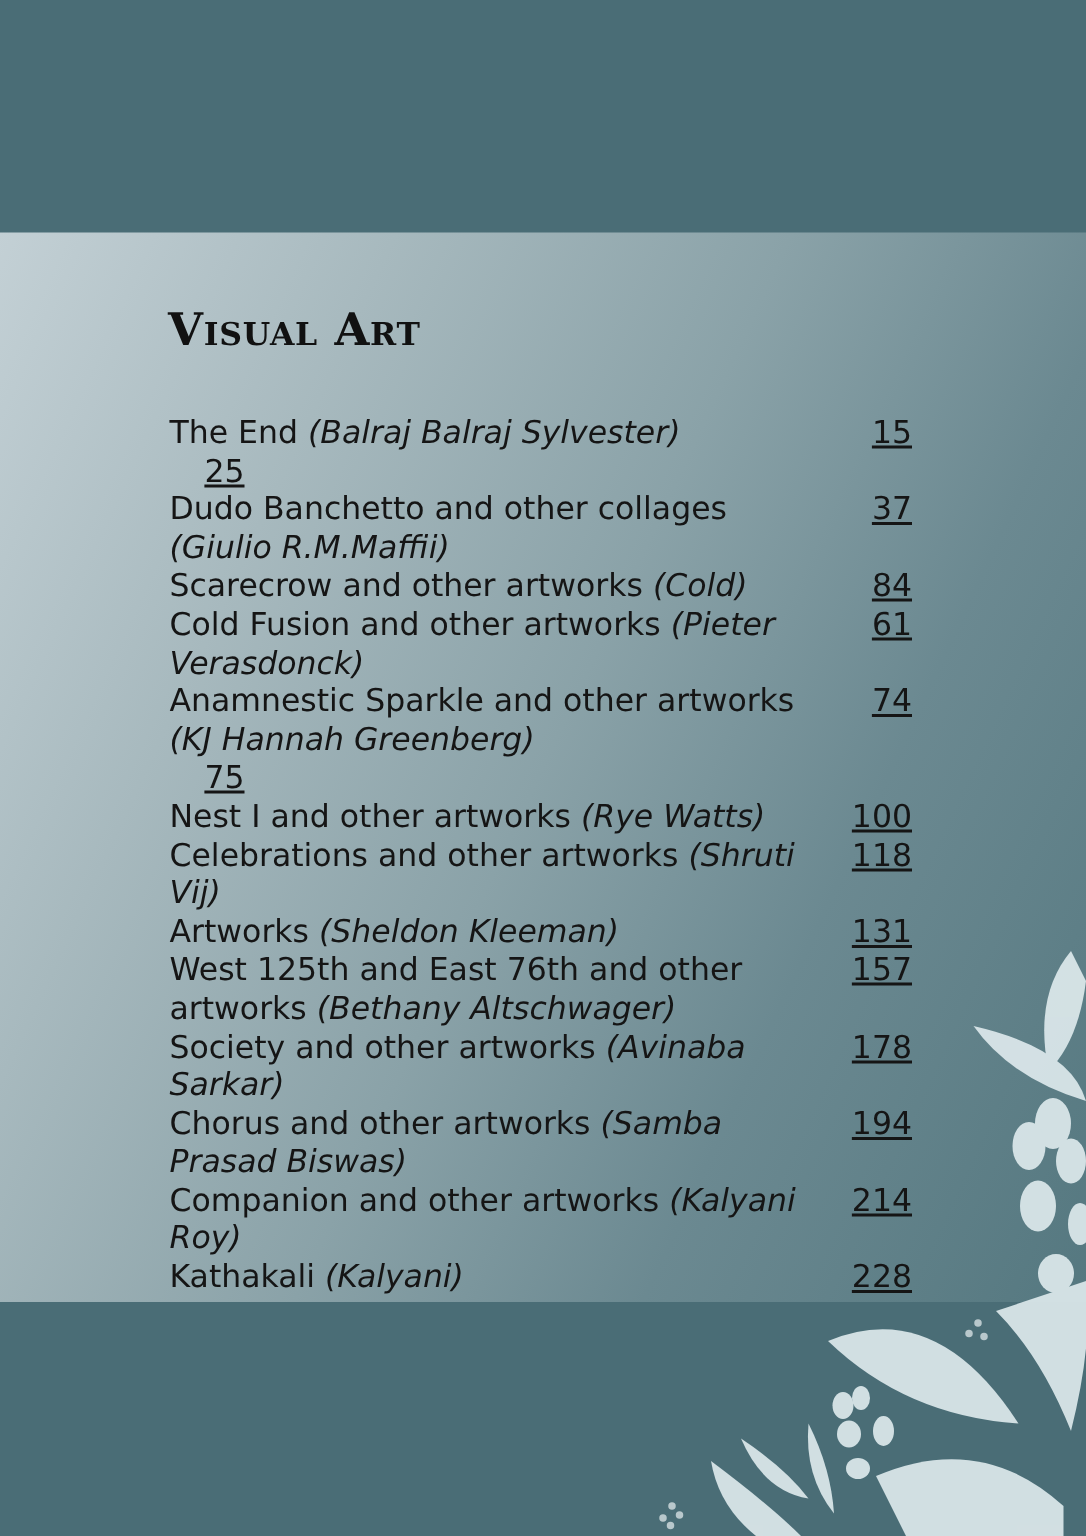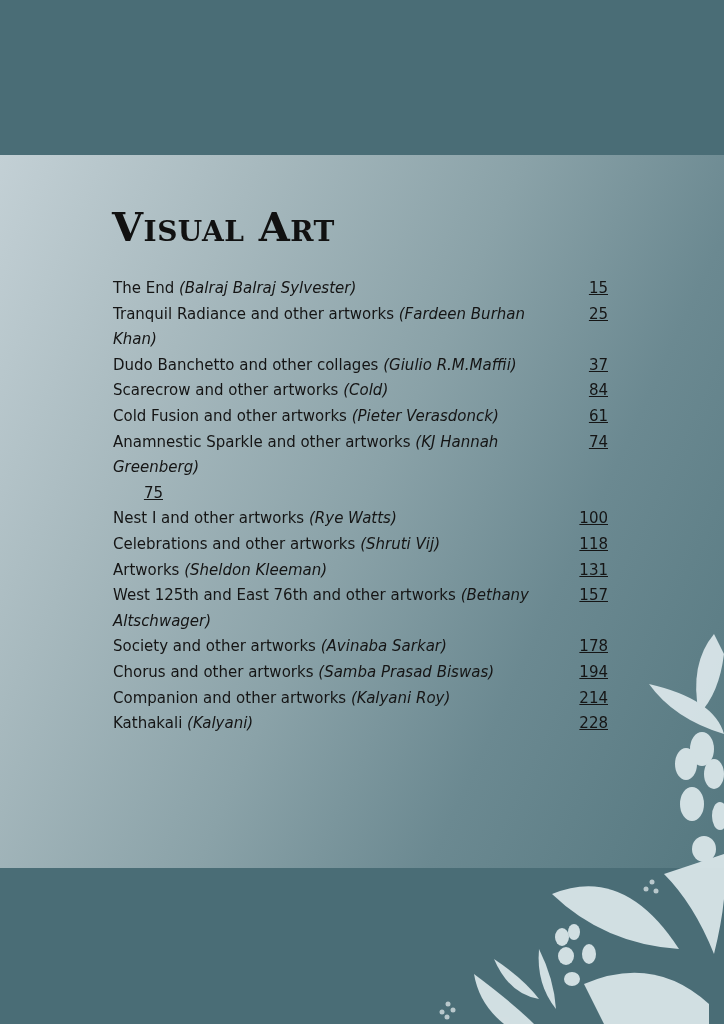--- a/index.html
+++ b/index.html
@@ -8,50 +8,49 @@
       background: #4a6d76;
       font-family: "DejaVu Sans", "Liberation Sans", sans-serif;
     }
     .panel {
       position: absolute; left: 0; top: 155px; width: 724px; height: 713px;
       background: linear-gradient(115deg, #c3d0d5 0%, #a7b9be 25%, #8aa2a8 50%, #6b8991 72%, #557880 100%);
     }
     .title {
       position: absolute; left: 112px; top: 203px;
       font-family: "DejaVu Serif", "Liberation Serif", serif;
-      font-weight: bold; font-size: 40px; letter-spacing: 0.5px;
+      font-weight: bold; font-size: 30px; letter-spacing: 0.5px;
       color: #111; font-variant: small-caps; margin: 0;
     }
     .toc {
       position: absolute; left: 113px; top: 276px; width: 500px;
       list-style: none; margin: 0; padding: 0;
     }
     .toc-row {
       display: flex; justify-content: space-between; align-items: flex-start;
-      font-size: 15px; line-height: 25.6px; color: #151515;
+      font-size: 21px; line-height: 25.6px; color: #151515;
     }
     .toc-text { width: 440px; }
     .toc-author { font-style: italic; }
     .toc-page { width: 50px; text-align: right; padding-right: 5px; text-decoration: underline; }
     .leaves { position: absolute; right: 0; bottom: 0; width: 300px; height: 400px; pointer-events: none; }
   </style>
 </head>
 <body>
 
 <div class="panel"></div>
 
 <h1 class="title">Visual Art</h1>
 
 <ul class="toc" id="toc">
     <li class="toc-row">
       <span class="toc-text"><span>The End</span> <span class="toc-author">(<span>Balraj Balraj Sylvester</span>)</span></span>
       <span class="toc-page">15</span>
     </li>
     <li class="toc-row">
-      <span class="toc-text"><span>Tranquil Radiance and other artworks</span> <span class="toc-author">(<span>Fardeen Burhan Khan</span>)</span></span>
       <span class="toc-page">25</span>
     </li>
     <li class="toc-row">
       <span class="toc-text"><span>Dudo Banchetto and other collages</span> <span class="toc-author">(<span>Giulio R.M.Maffii</span>)</span></span>
       <span class="toc-page">37</span>
     </li>
     <li class="toc-row">
       <span class="toc-text"><span>Scarecrow and other artworks</span> <span class="toc-author">(<span>Cold</span>)</span></span>
       <span class="toc-page">84</span>
     </li>

